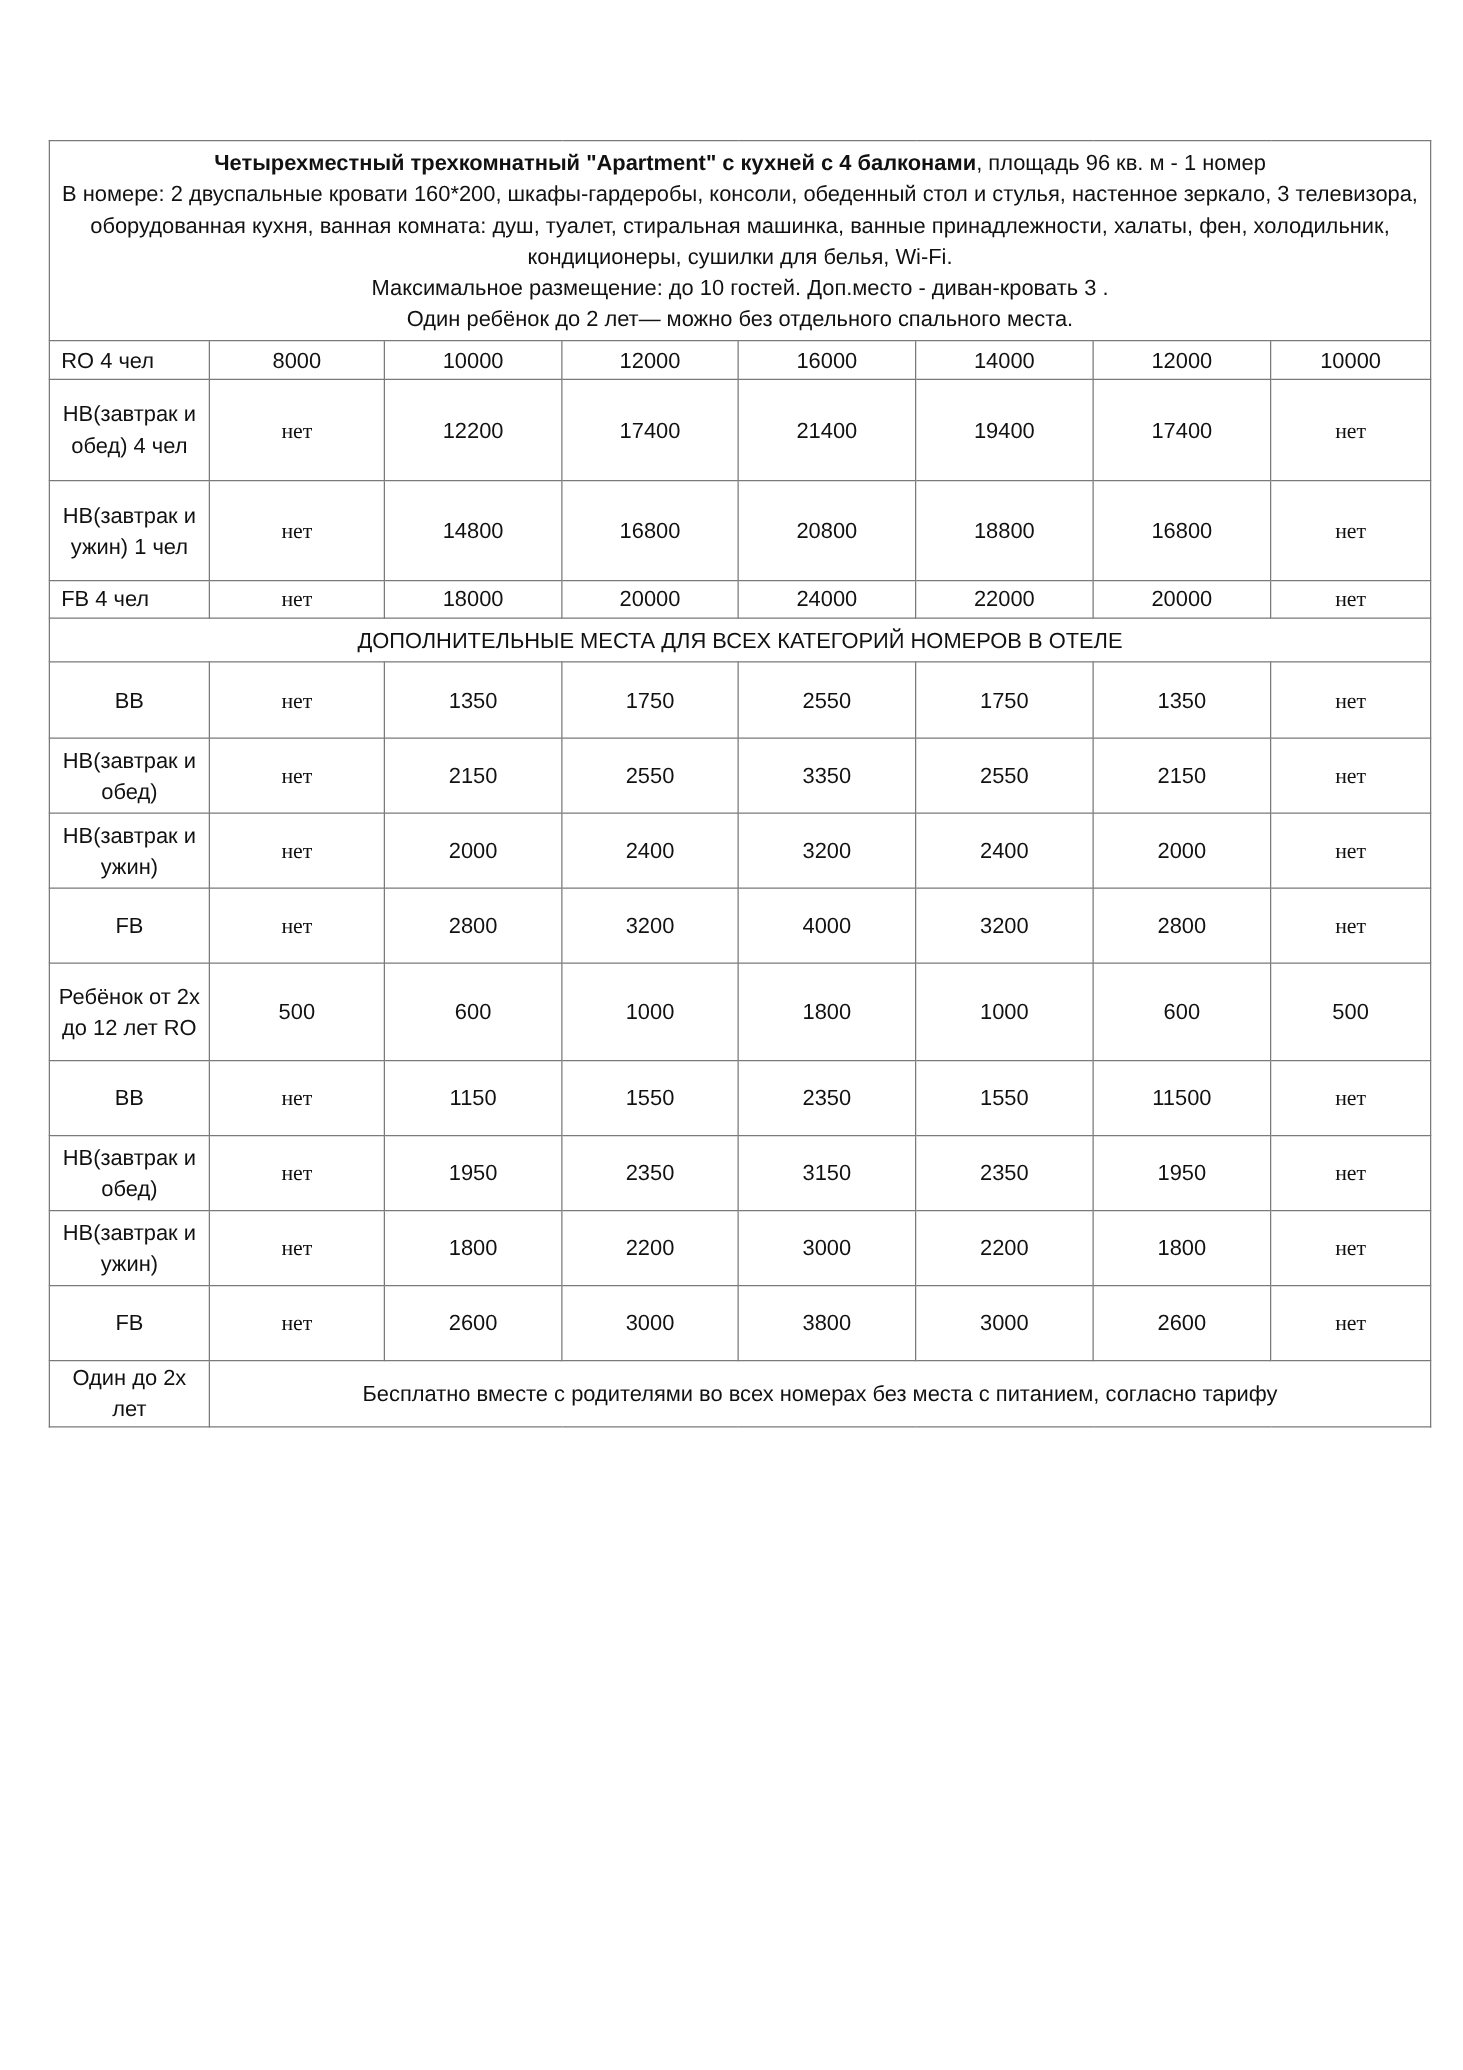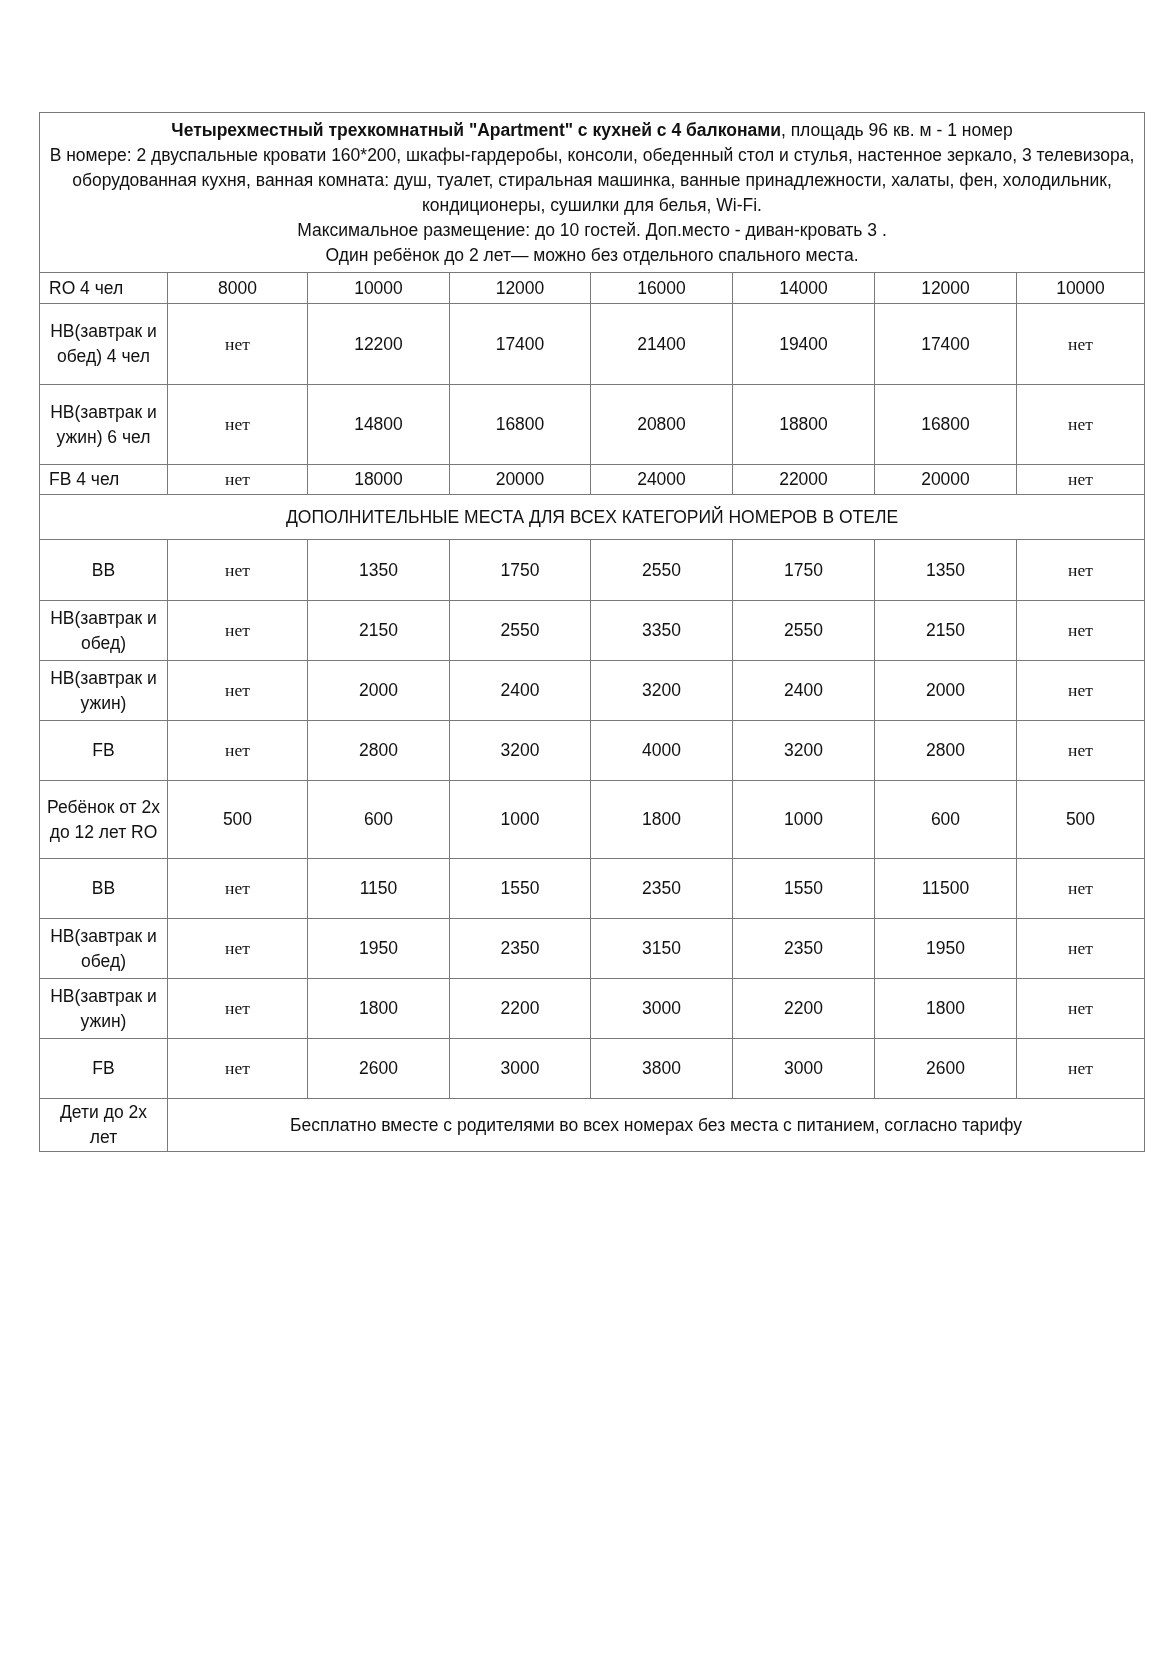--- a/index.html
+++ b/index.html
@@ -54,40 +54,40 @@
         <td class="lbl">HB(завтрак и обед) 4 чел</td>
         <td class="net">нет</td>
         <td>12200</td>
         <td>17400</td>
         <td>21400</td>
         <td>19400</td>
         <td>17400</td>
         <td class="net">нет</td>
       </tr>
       <tr style="height: 80px;">
-        <td class="lbl">HB(завтрак и ужин) 6 чел</td>
+        <td class="lbl">HB(завтрак и ужин) 1 чел</td>
         <td class="net">нет</td>
         <td>14800</td>
         <td>16800</td>
         <td>20800</td>
         <td>18800</td>
         <td>16800</td>
         <td class="net">нет</td>
       </tr>
       <tr style="height: 30px;">
         <td class="lbl left">FB 4 чел</td>
         <td class="net mid">нет</td>
         <td>18000</td>
         <td>20000</td>
         <td>24000</td>
         <td>22000</td>
         <td>20000</td>
         <td class="net mid">нет</td>
       </tr>
-      <tr style="height: 45px;">
+      <tr style="height: 35px;">
         <td class="section" colspan="8">ДОПОЛНИТЕЛЬНЫЕ МЕСТА ДЛЯ ВСЕХ КАТЕГОРИЙ НОМЕРОВ В ОТЕЛЕ</td>
       </tr>
       <tr style="height: 61px;">
         <td class="lbl">BB</td>
         <td class="net">нет</td>
         <td>1350</td>
         <td>1750</td>
         <td>2550</td>
         <td>1750</td>
         <td>1350</td>
@@ -167,17 +167,17 @@
         <td class="lbl">FB</td>
         <td class="net">нет</td>
         <td>2600</td>
         <td>3000</td>
         <td>3800</td>
         <td>3000</td>
         <td>2600</td>
         <td class="net">нет</td>
       </tr>
       <tr style="height: 53px;">
-        <td class="lbl">Дети до 2х лет</td>
+        <td class="lbl">Один до 2х лет</td>
         <td colspan="7">Бесплатно вместе с родителями во всех номерах без места с питанием, согласно тарифу</td>
       </tr>
     </tbody>
 </table>
 
 </body></html>

